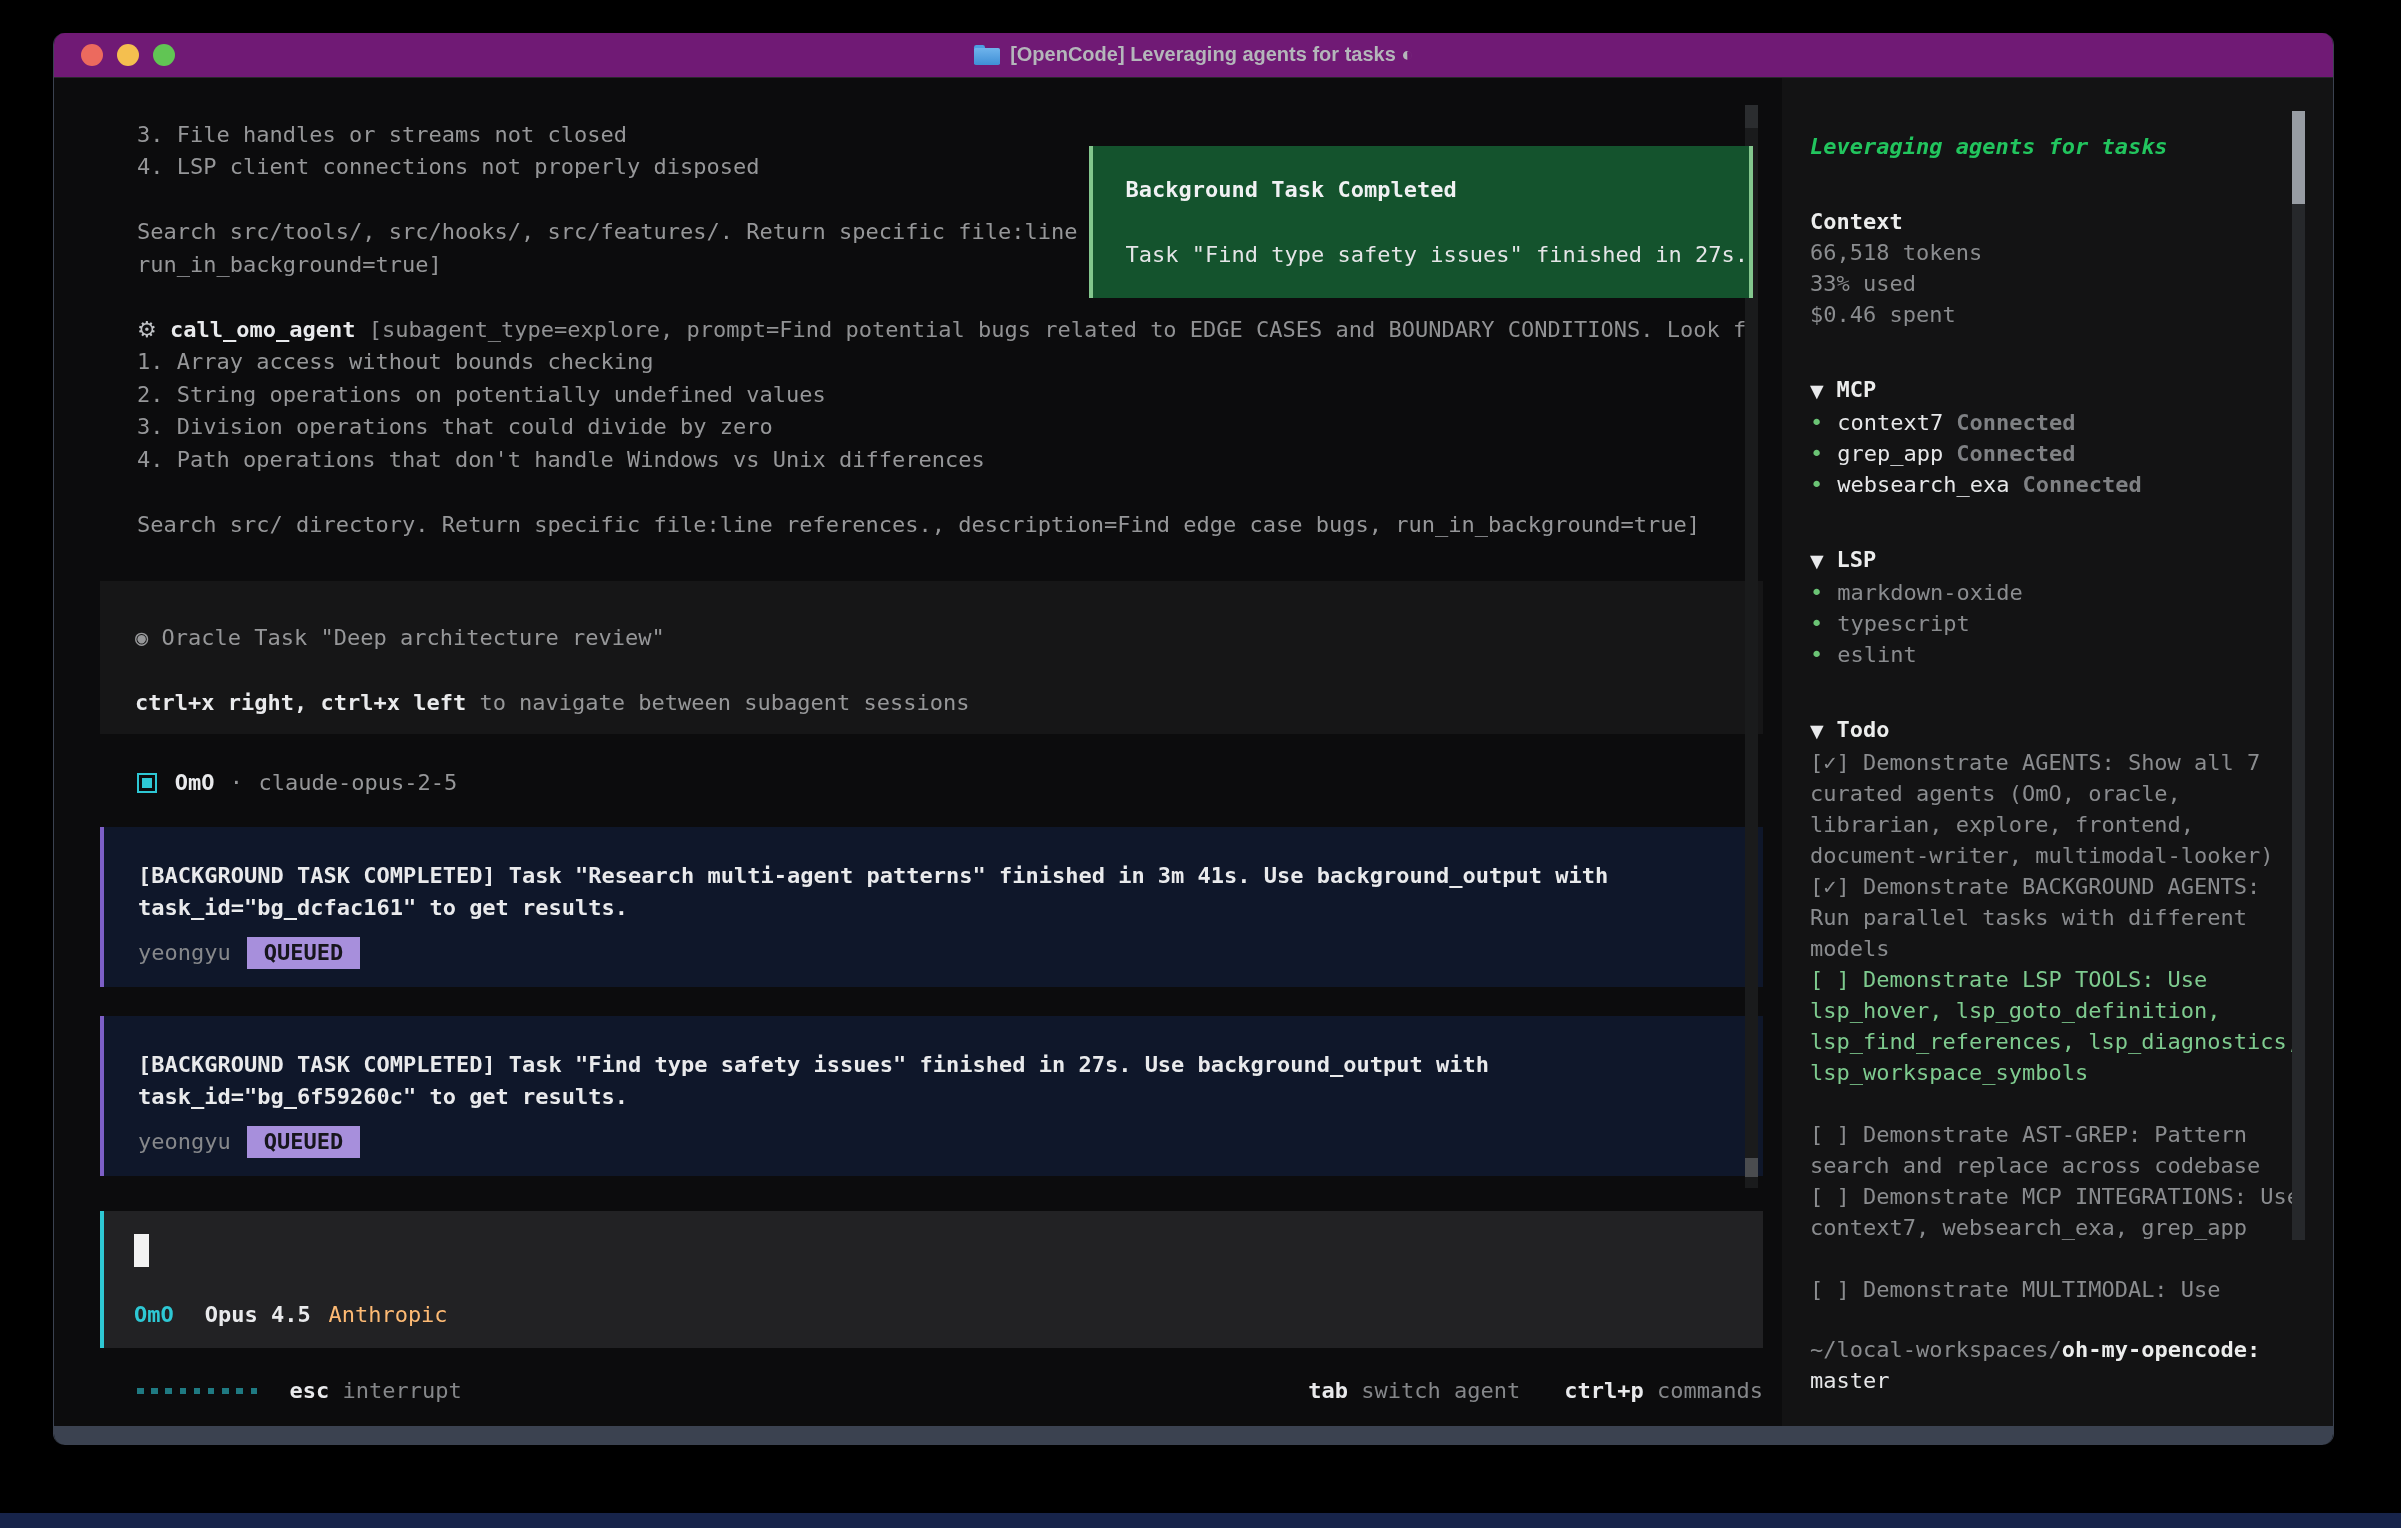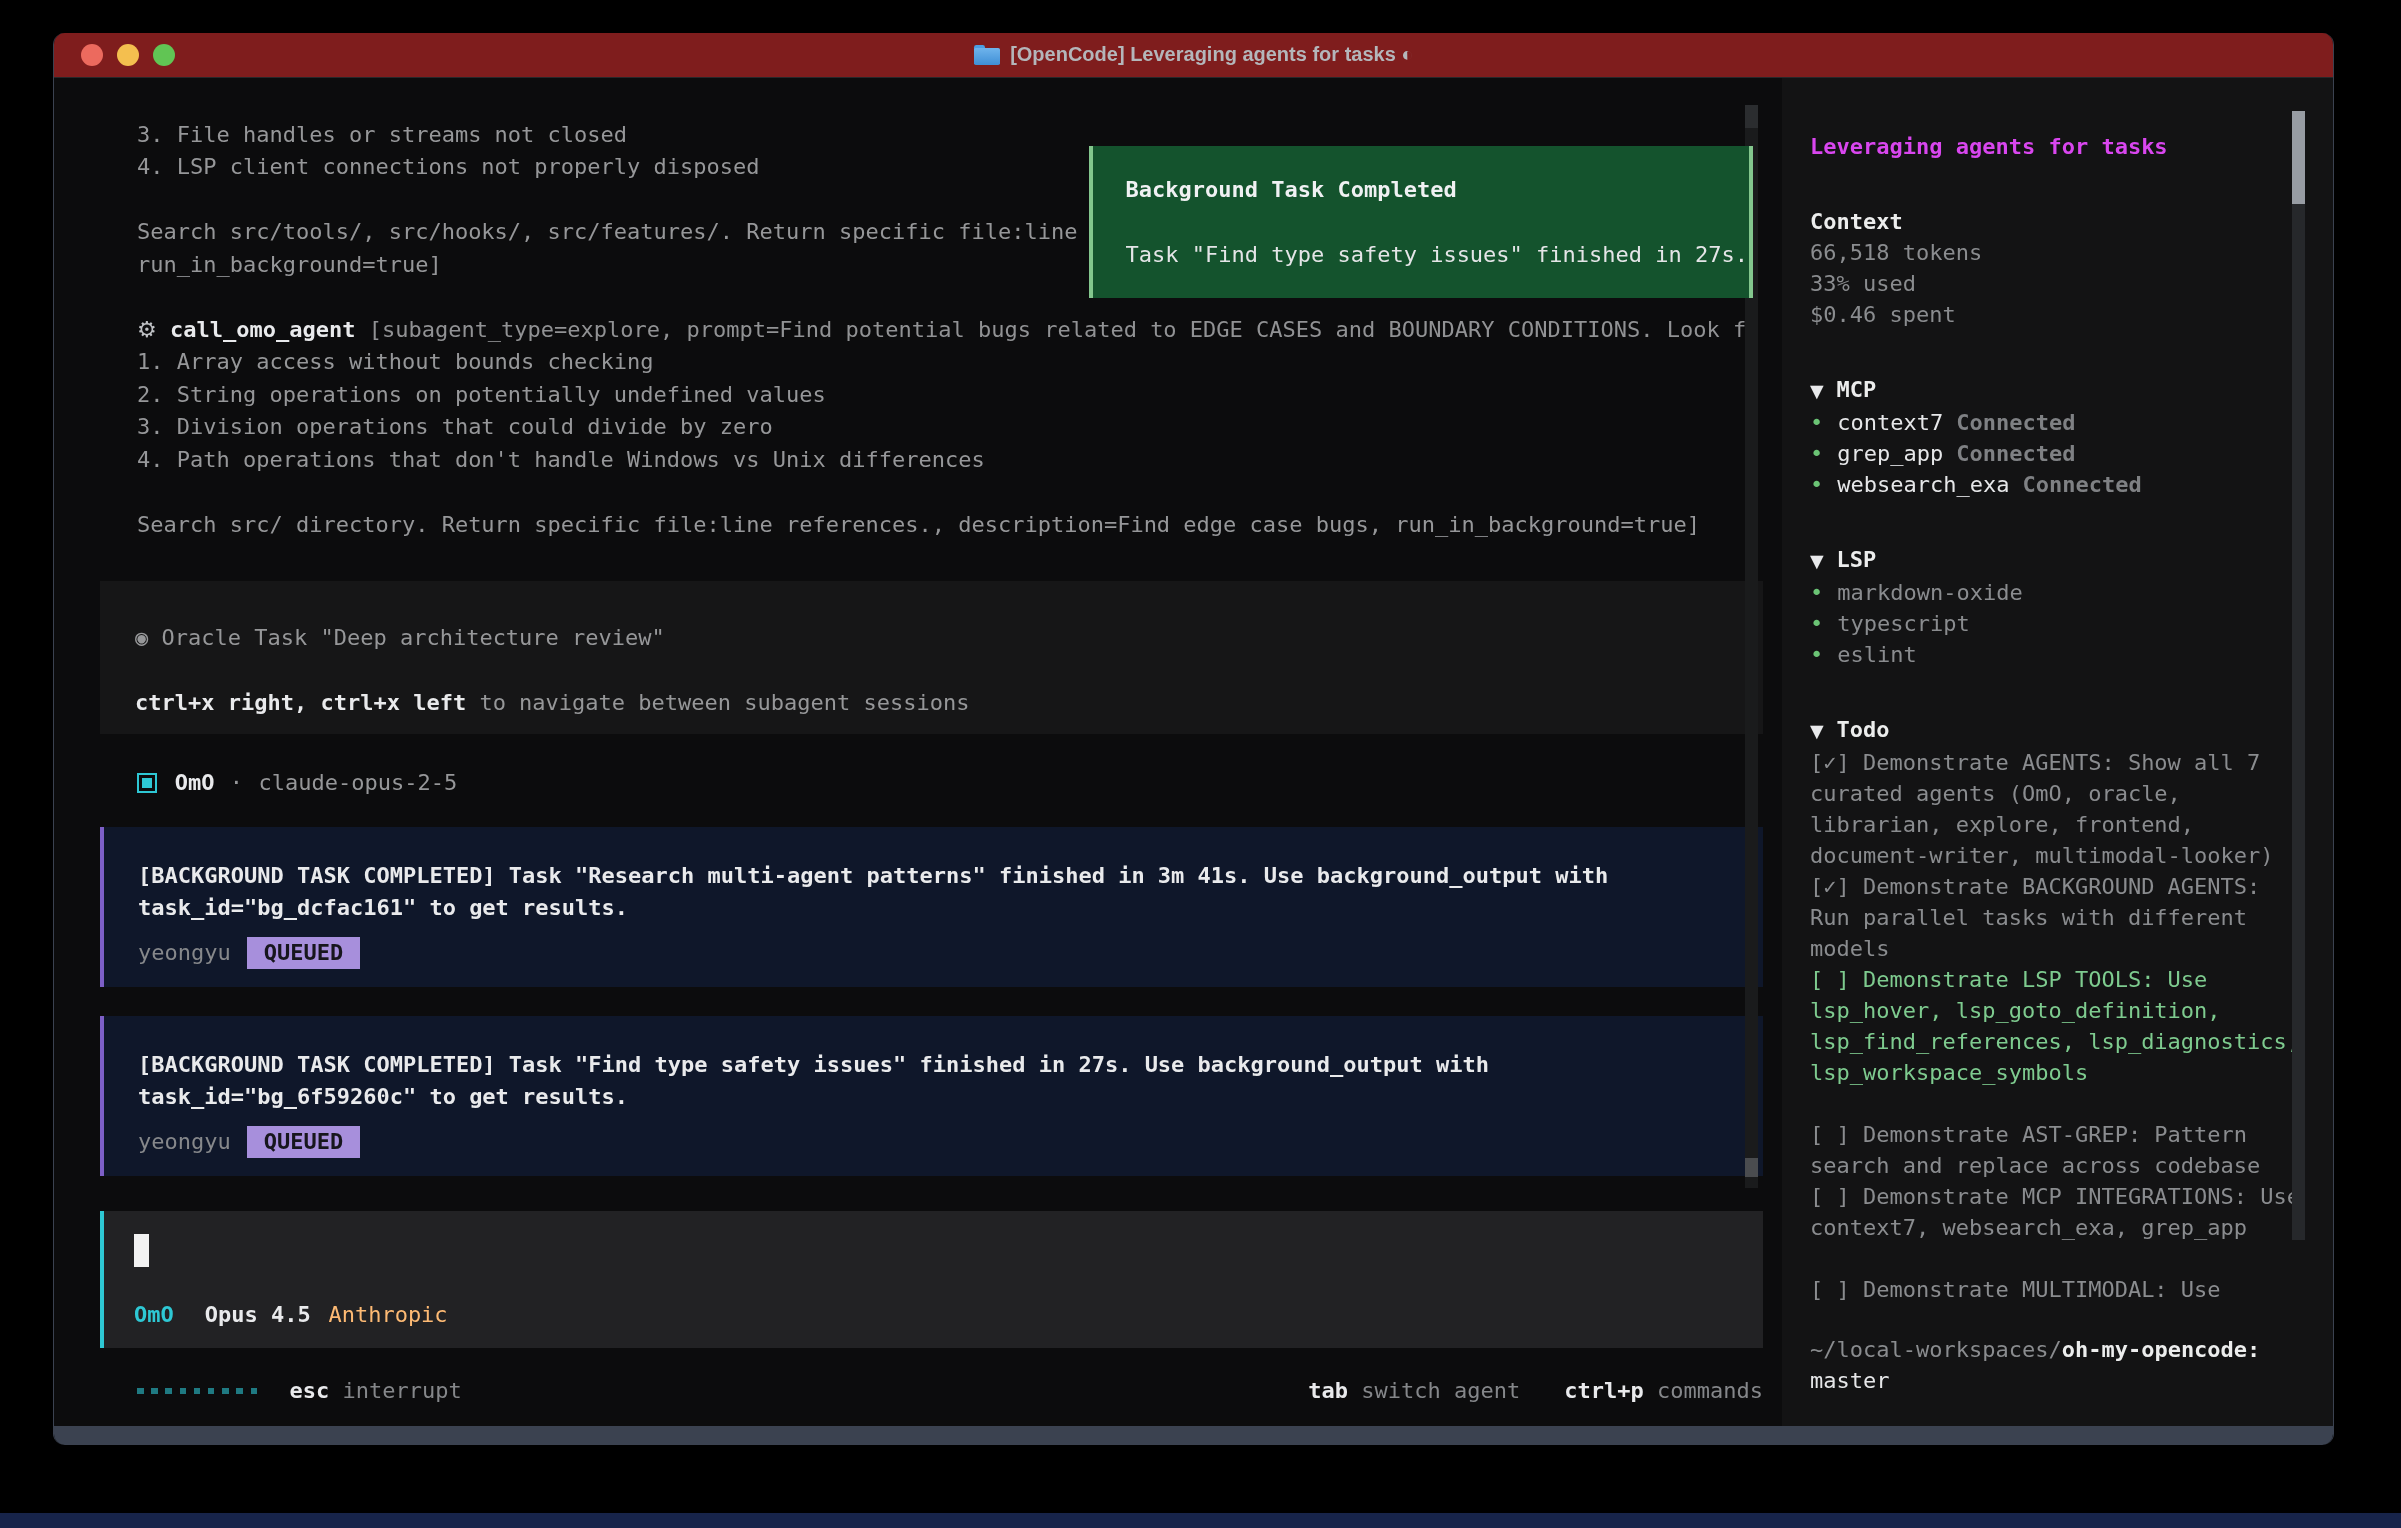--- a/index.html
+++ b/index.html
@@ -11,21 +11,21 @@
   .desktop-strip { position:absolute; left:0; bottom:0; width:2401px; height:15.4px; background:#17244a; }
 
   
   .window {
     position:absolute; left:53px; top:32.5px; width:2281px; height:1412px;
     background:#0c0c0d; border-radius:11.8px;
     border-left:1.8px solid #3b4250; border-right:1.8px solid #3b4250;
     overflow:hidden; display:flex; flex-direction:column;
   }
   .titlebar {
-    height:45px; background:#7f1d1d; border-bottom:1.2px solid #27282a;
+    height:45px; background:#701a75; border-bottom:1.2px solid #27282a;
     display:flex; align-items:center; position:relative; flex:0 0 auto;
   }
   .traffic { display:flex; gap:14px; position:absolute; left:26.6px; top:50%; transform:translateY(-50%); }
   .traffic span { width:22px; height:22px; border-radius:50%; display:block; }
   .tl-close { background:#ec6a5e; }
   .tl-min   { background:#f4bf4f; }
   .tl-zoom  { background:#61c554; }
   .title-group { margin:0 auto; display:flex; align-items:center; gap:10.6px; }
   .folder-icon { width:26px; height:20px; position:relative; }
   .folder-icon::before { content:""; position:absolute; left:0; top:0; width:11.8px; height:5.9px; background:#4c9fe2; border-radius:2.4px 2.4px 0 0; }
@@ -103,21 +103,21 @@
   
   .main-scroll-track { position:absolute; left:1691px; top:27px; width:13px; height:1083px; background:#1a1b1c; }
   .main-scroll-top   { position:absolute; left:0; top:0; width:13px; height:23.6px; background:#2b2d2f; }
   .main-scroll-thumb { position:absolute; left:0; top:1053px; width:13px; height:19px; background:#4a4c4f; }
 
   
   .sidebar {
     flex:1 1 auto; background:#131314; position:relative;
     padding:53px 28px 0 28px; font-size:22px; line-height:31px; overflow:hidden;
   }
-  .sb-title { color:#d946ef; font-weight:bold; }
+  .sb-title { color:#22c55e; font-weight:bold;font-style:italic; }
   .sb-section { margin-top:44px; }
   .sb-section.first { }
   .sb-header { color:#eceded; font-weight:bold; }
   .sb-header .tri { font-family:"DejaVu Sans","DejaVu Sans Mono",sans-serif; font-size:17.7px; margin-right:13px; color:#e8e9eb; }
   .sb-row { color:#8a8c8f; }
   .sb-item { display:flex; }
   .sb-bullet { color:#6bc475; margin-right:14px; }
   .sb-item .name-white { color:#e6e7e9; }
   .sb-item .name-gray  { color:#8a8c8f; }
   .sb-item .conn { color:#7f8184; margin-left:13px;font-weight:bold; }

